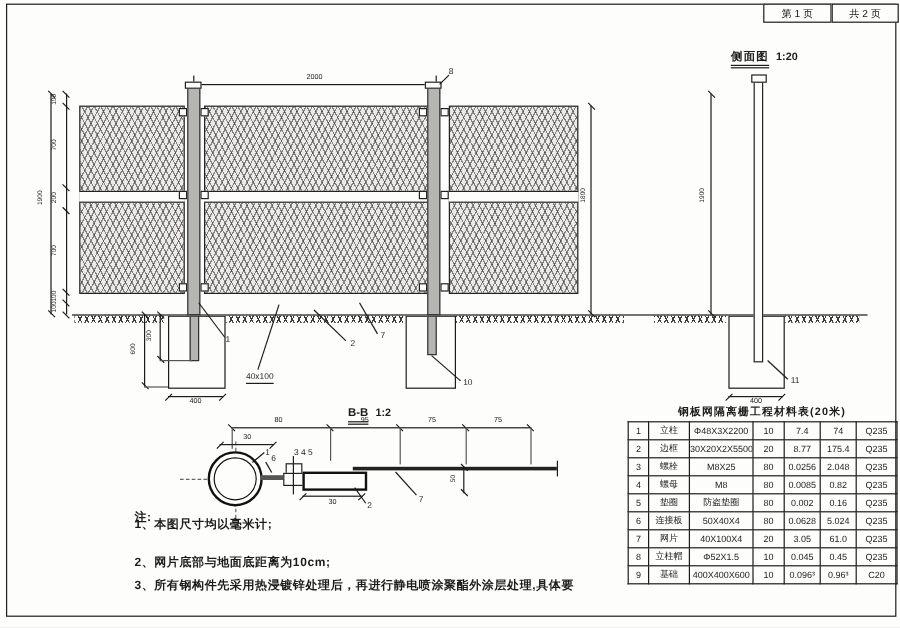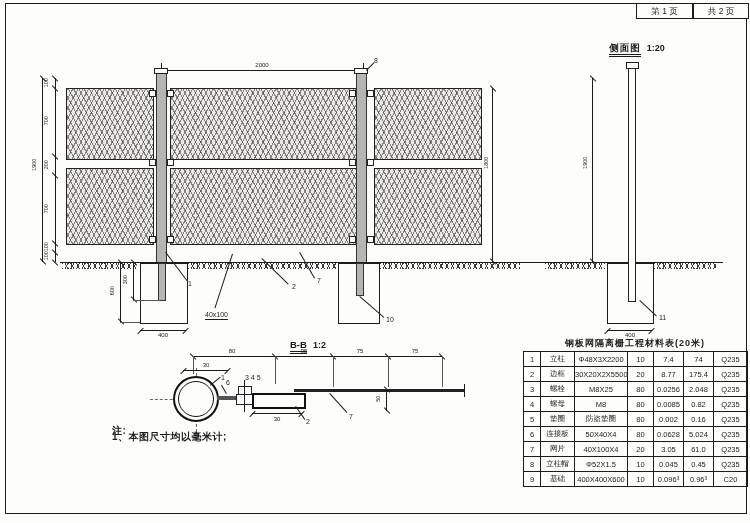--- a/index.html
+++ b/index.html
@@ -219,20 +219,22 @@
   <div class="lbl" style="left:245px;top:374px;">3 4 5</div>
   <div class="leader" style="left:226px;top:394px;width:10px;transform:rotate(-120deg);"></div>
   <div class="lbl" style="left:226px;top:379px;">6</div>
   <div class="leader" style="left:296px;top:406px;width:16px;transform:rotate(55deg);"></div>
   <div class="lbl" style="left:306px;top:418px;">2</div>
   <div class="leader" style="left:330px;top:393px;width:26px;transform:rotate(48deg);"></div>
   <div class="lbl" style="left:349px;top:413px;">7</div>
 
   <div class="note" style="left:112px;top:424px;">注:</div>
   <div class="note" style="left:112px;top:430px;">1、本图尺寸均以毫米计;</div>
+  <div class="note" style="left:112px;top:462px;">2、网片底部与地面底距离为10cm;</div>
+  <div class="note" style="left:112px;top:481px;">3、所有钢构件先采用热浸镀锌处理后，再进行静电喷涂聚酯外涂层处理,具体要</div>
 
   <div id="mat-title" style="left:523px;top:337px;width:224px;">钢板网隔离栅工程材料表(20米)</div>
   <table id="mat-table" style="left:523px;top:351px;width:224px;">
     <colgroup>
       <col style="width:17px;">
         <col style="width:34px;">
         <col style="width:53px;">
         <col style="width:26px;">
       <col style="width:30px;">
         <col style="width:30px;">

